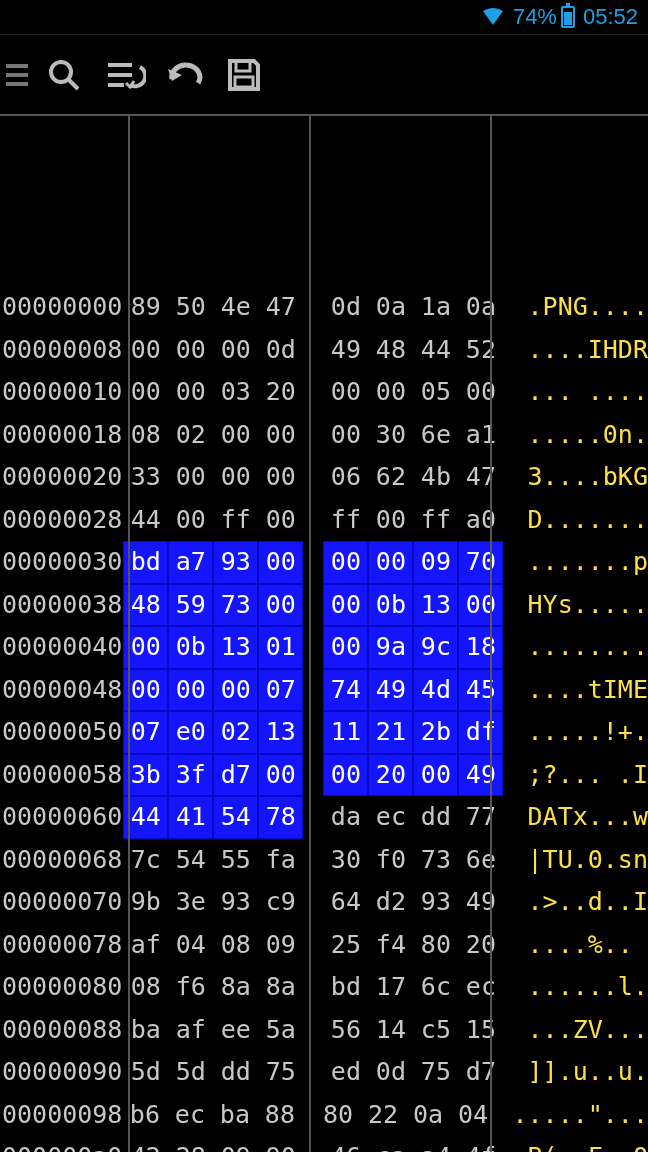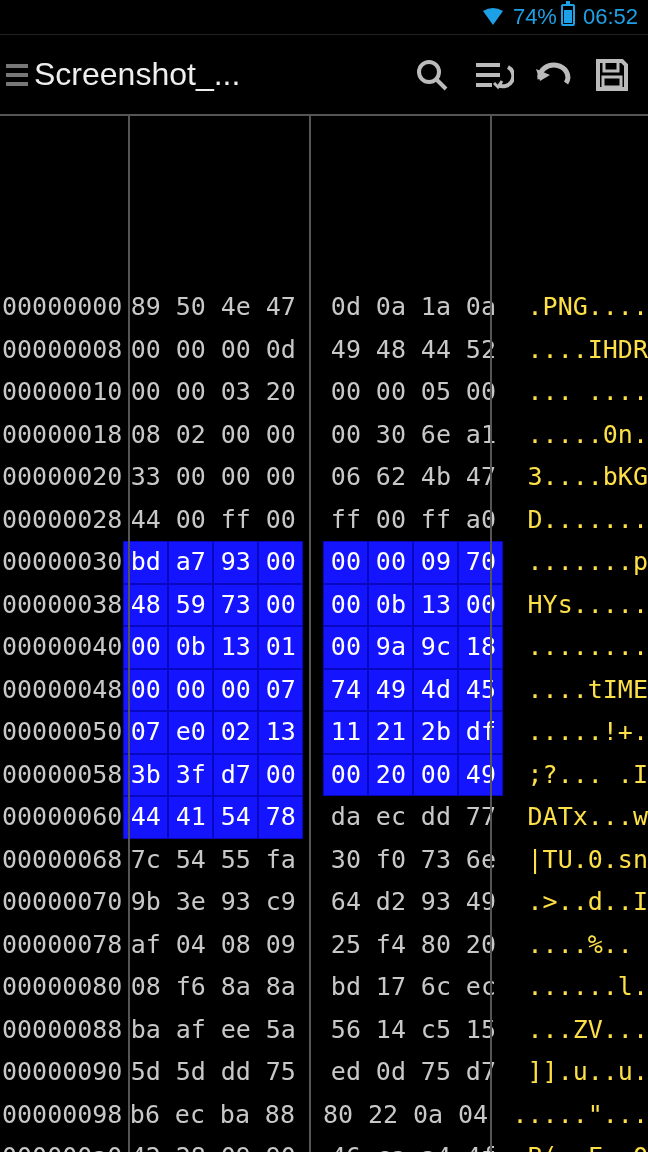--- a/index.html
+++ b/index.html
@@ -20,21 +20,21 @@
     align-items: center;
     justify-content: flex-end;
     padding: 0 10px;
     gap: 8px;
     color: #1ea0e6;
     font-family: sans-serif;
     font-size: 22px;
   }
   .status-bar .wifi svg { display:block; }
   .status-bar .batt {
-    display:flex; align-items:flex-start; gap:4px;
+    display:flex; align-items:center; gap:4px;
   }
   .batt-icon {
     width: 14px; height: 22px;
     border: 2px solid #1ea0e6;
     border-radius: 2px;
     position: relative;
   }
   .batt-icon::before {
     content:"";
     position:absolute;
@@ -137,30 +137,29 @@
 <div class="status-bar">
   <span class="wifi">
     <svg width="24" height="20" viewBox="0 0 24 20">
       <path d="M12 18 L22 4 Q12 -2 2 4 Z" fill="#1ea0e6"></path>
     </svg>
   </span>
   <span class="batt">
     <span>74%</span>
     <span class="batt-icon"></span>
   </span>
-  <span>06:52</span>
+  <span>05:52</span>
 </div>
 
 <div class="app-bar">
   <div class="menu-drawer">
     <span></span>
       <span></span>
       <span></span>
   </div>
-  <div class="app-title">Screenshot_...</div>
   <div class="ab-icon">
     <svg width="40" height="40" viewBox="0 0 40 40">
         <circle cx="17" cy="17" r="10" stroke-width="4"></circle>
         <line x1="24" y1="24" x2="34" y2="34" stroke-width="4"></line>
       </svg>
   </div>
   <div class="ab-icon">
     <svg width="44" height="40" viewBox="0 0 44 40">
       <line x1="6" y1="10" x2="30" y2="10" stroke-width="4"></line>
       <line x1="6" y1="20" x2="30" y2="20" stroke-width="4"></line>

